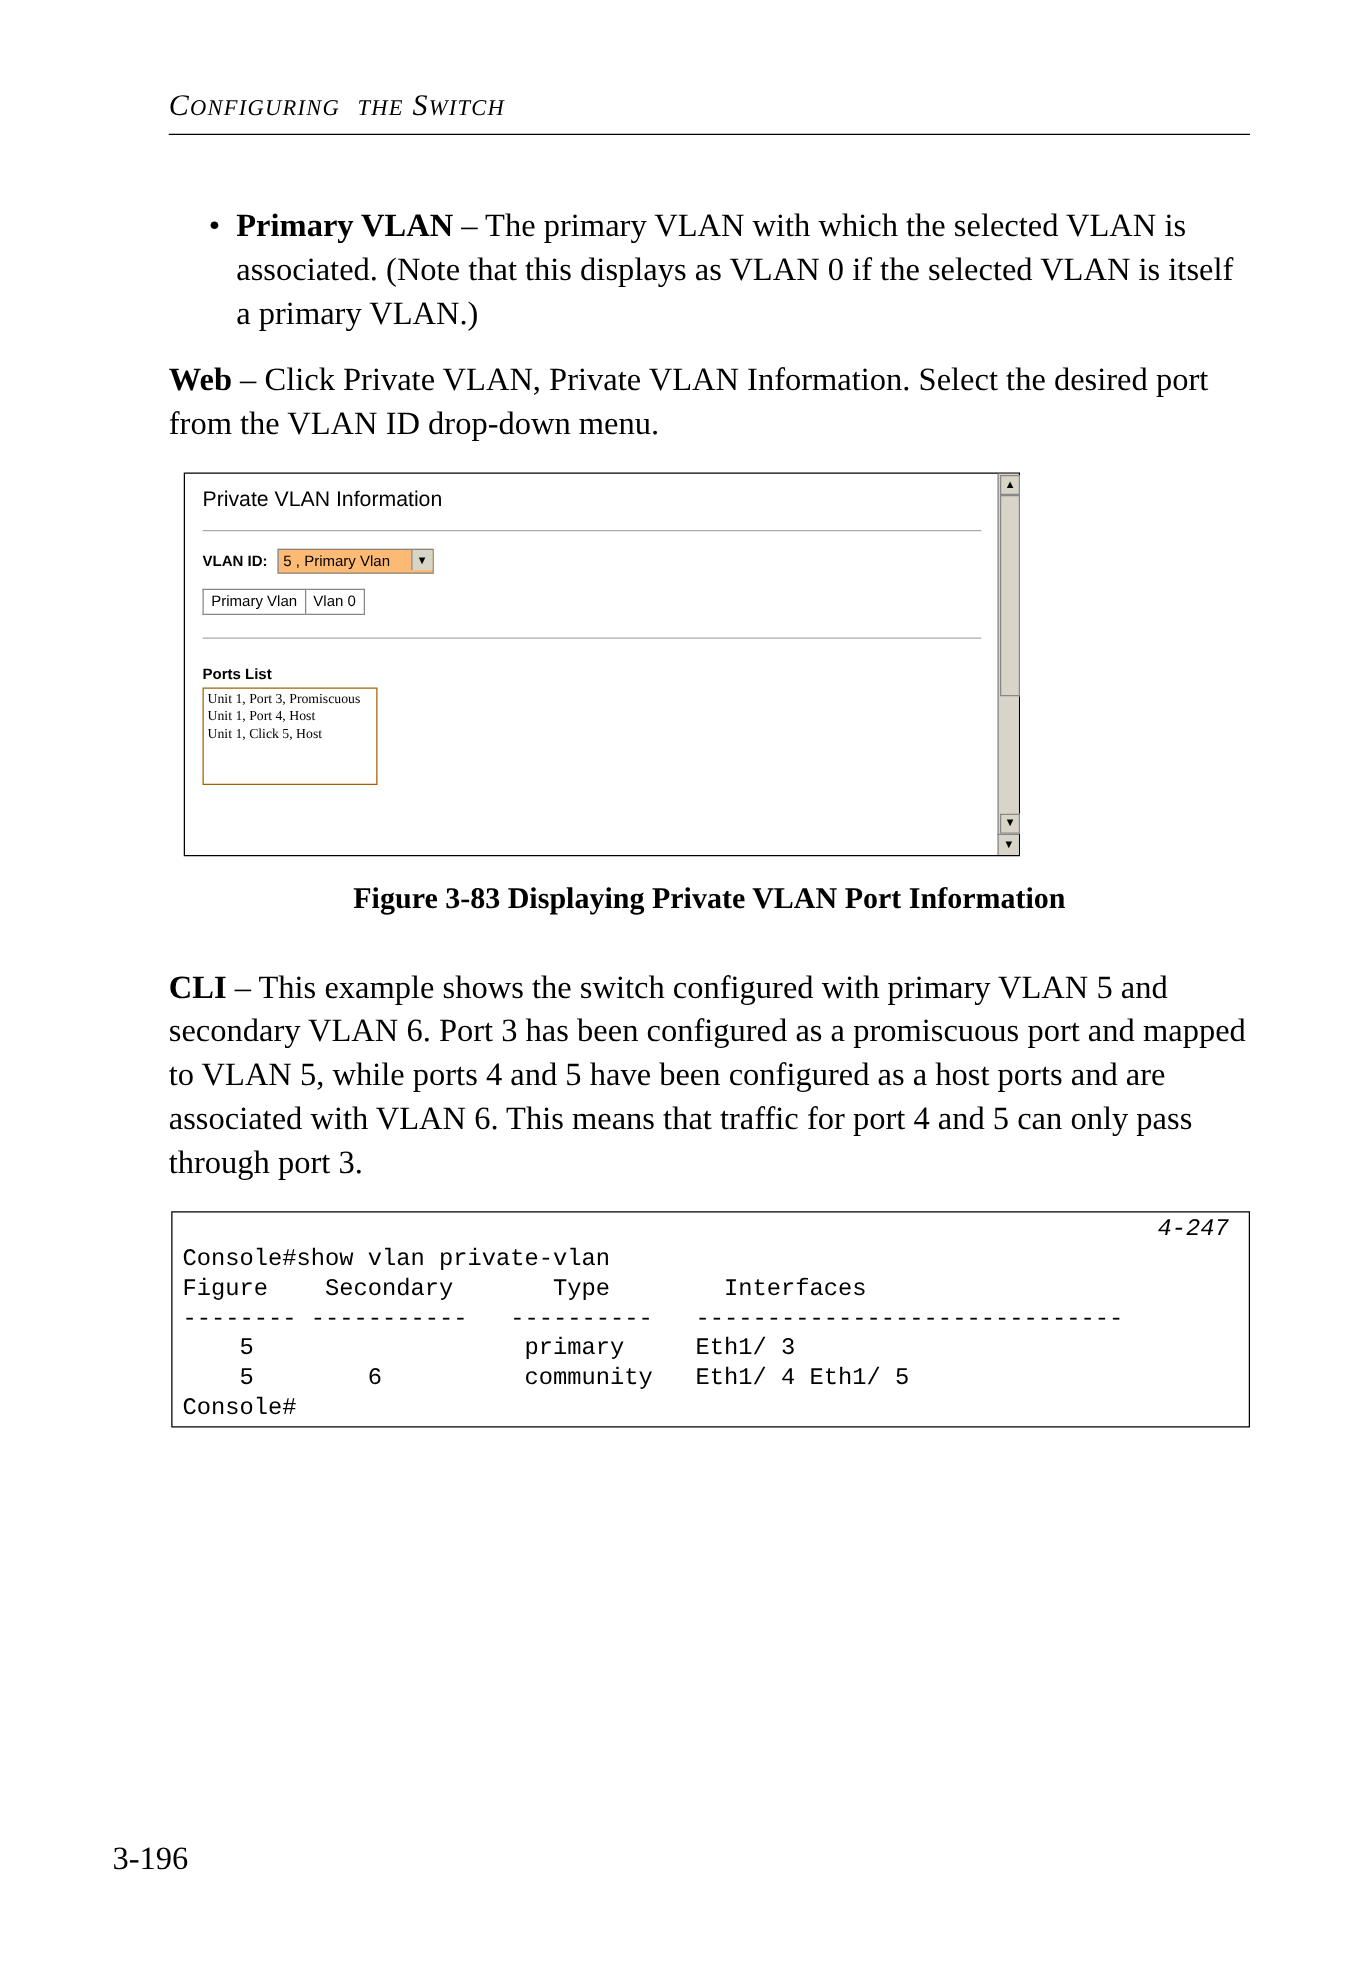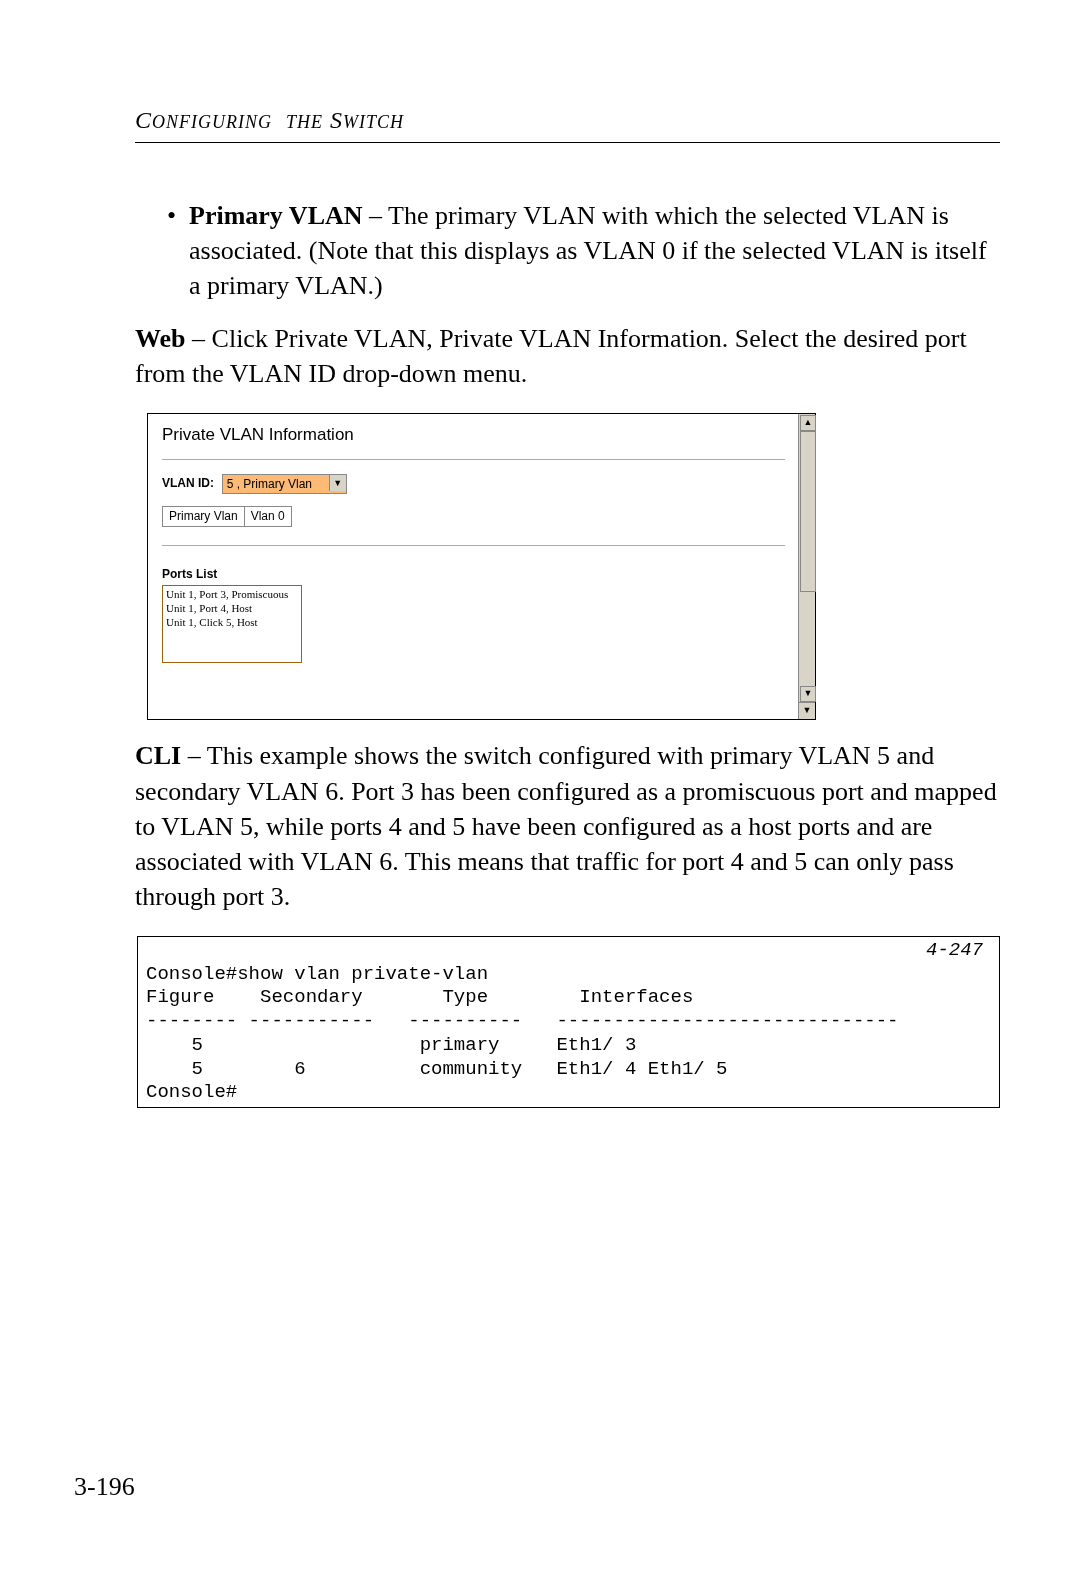--- a/index.html
+++ b/index.html
@@ -9,21 +9,21 @@
     width: 1080px;
     height: 1570px;
     font-family: Garamond, "Times New Roman", serif;
     color: #000;
   }
   .page {
     position: relative;
     width: 1080px;
     height: 1570px;
     box-sizing: border-box;
-    padding: 107px 80px 60px 135px;
+    padding: 72px 80px 60px 135px;
   }
   .running-head {
     font-style: italic;
     font-variant: small-caps;
     font-size: 24px;
     letter-spacing: 1px;
     margin-bottom: 8px;
   }
   .head-rule {
     border: none;
@@ -201,21 +201,21 @@
     margin-left: 2px;
   }
   .cli-ref {
     position: absolute;
     right: 16px;
     top: 2px;
     font-style: italic;
   }
   .page-num {
     position: absolute;
-    left: 74px;
+    left: 90px;
     bottom: 68px;
     font-size: 26px;
     font-family: Garamond, "Times New Roman", serif;
   }
 </style>
 </head>
 <body>
 
 <div class="page">
 
@@ -267,20 +267,21 @@
 
         <div class="ports-label">Ports List</div>
         <div class="ports-list">
           <div>Unit 1, Port 3, Promiscuous</div>
           <div>Unit 1, Port 4, Host</div>
           <div>Unit 1, Click 5, Host</div>
         </div>
       </div>
     </div>
 
+    <div class="figure-caption">Figure 3-83   Displaying Private VLAN Port Information</div>
 
     <p class="para">
       <span class="bold">CLI</span><span> – This example shows the switch configured with primary VLAN 5 and secondary VLAN 6. Port 3 has been configured as a promiscuous port and mapped to VLAN 5, while ports 4 and 5 have been configured as a host ports and are associated with VLAN 6. This means that traffic for port 4 and 5 can only pass through port 3.</span>
     </p>
 
     <div class="cli-box">
 <span class="cli-ref">4-247</span><span>Console#show vlan private-vlan</span>
 <span>Figure    Secondary       Type        Interfaces</span>
 <span>-------- -----------   ----------   ------------------------------</span>
 <span>    5                   primary     Eth1/ 3</span>

